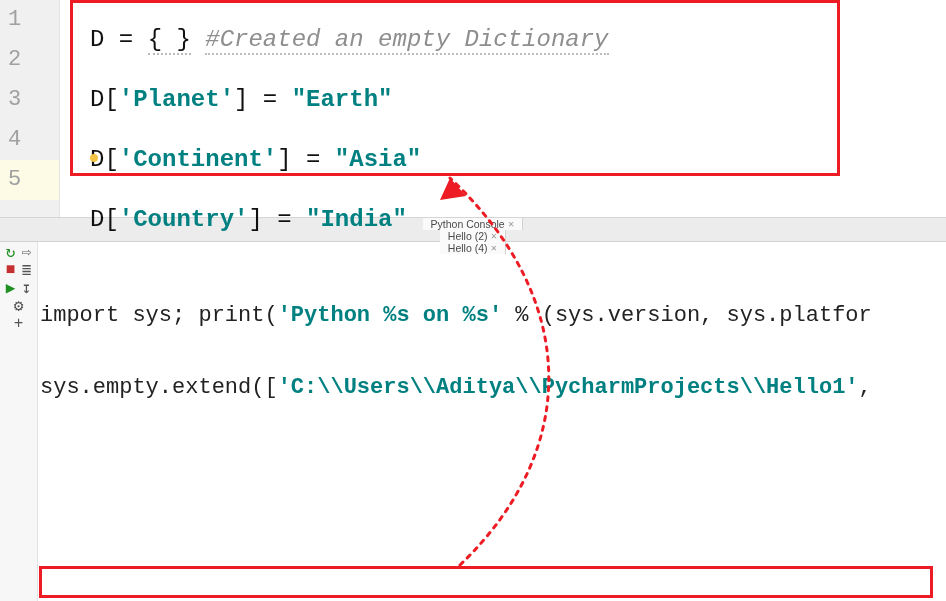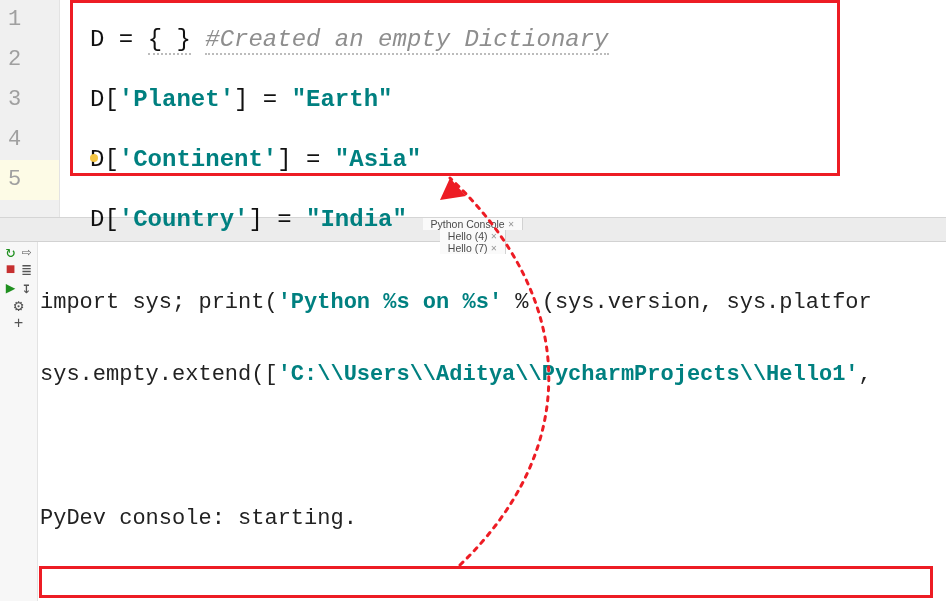--- a/index.html
+++ b/index.html
@@ -146,21 +146,21 @@
   }
   .tb-row { display:flex; gap:4px; }
   .console {
     flex: 1;
     font-size: 22px;
     line-height: 36px;
     font-family: Consolas, 'Courier New', monospace;
     color: #222;
     white-space: pre;
     overflow: hidden;
-    padding-top: 7px;
+    padding-top: 20px;
     padding-left: 2px;
     position:relative;
   }
   .c-str { color: #008080; font-weight: 600; }
 
   
   svg.overlay {
     position: absolute;
     left: 0; top: 0;
     width: 946px;
@@ -187,25 +187,25 @@
     <div class="bulb"></div>
   </div>
 </div>
 
 <div class="tabs">
   <div class="tab">
       <span>Python Console</span>
       <span class="close">✕</span>
     </div>
   <div class="tab">
+      <span>Hello (2)</span>
+      <span class="close">✕</span>
+    </div>
+  <div class="tab">
       <span>Hello (4)</span>
-      <span class="close">✕</span>
-    </div>
-  <div class="tab">
-      <span>Hello (7)</span>
       <span class="close">✕</span>
     </div>
 </div>
 
 <div class="console-pane">
   <div class="toolbar">
     <div class="tb-row">
       <span class="tb-icon" style="color:#209020">↻</span>
       <span class="tb-icon" style="color:#555">⇨</span>
     </div>
@@ -217,21 +217,20 @@
       <span class="tb-icon" style="color:#209020">▶</span>
       <span class="tb-icon" style="color:#555">↧</span>
     </div>
     <span class="tb-icon" style="color:#555">⚙</span>
     <span class="tb-icon" style="color:#555">+</span>
   </div>
   <div class="console">
 <div><span>import sys; print(</span><span class="c-str">'Python %s on %s'</span><span> % (sys.version, sys.platfor</span></div>
 <div><span>sys.empty.extend([</span><span class="c-str">'C:\\Users\\Aditya\\PycharmProjects\\Hello1'</span><span>, </span></div>
 <div><span></span>&nbsp;</div>
-<div><span>PyDev console: starting.</span></div>
 <div><span></span>&nbsp;</div>
 
 
 
   </div>
 </div>
 
 <div class="red-box box-top"></div>
 <div class="red-box box-bottom"></div>
 

